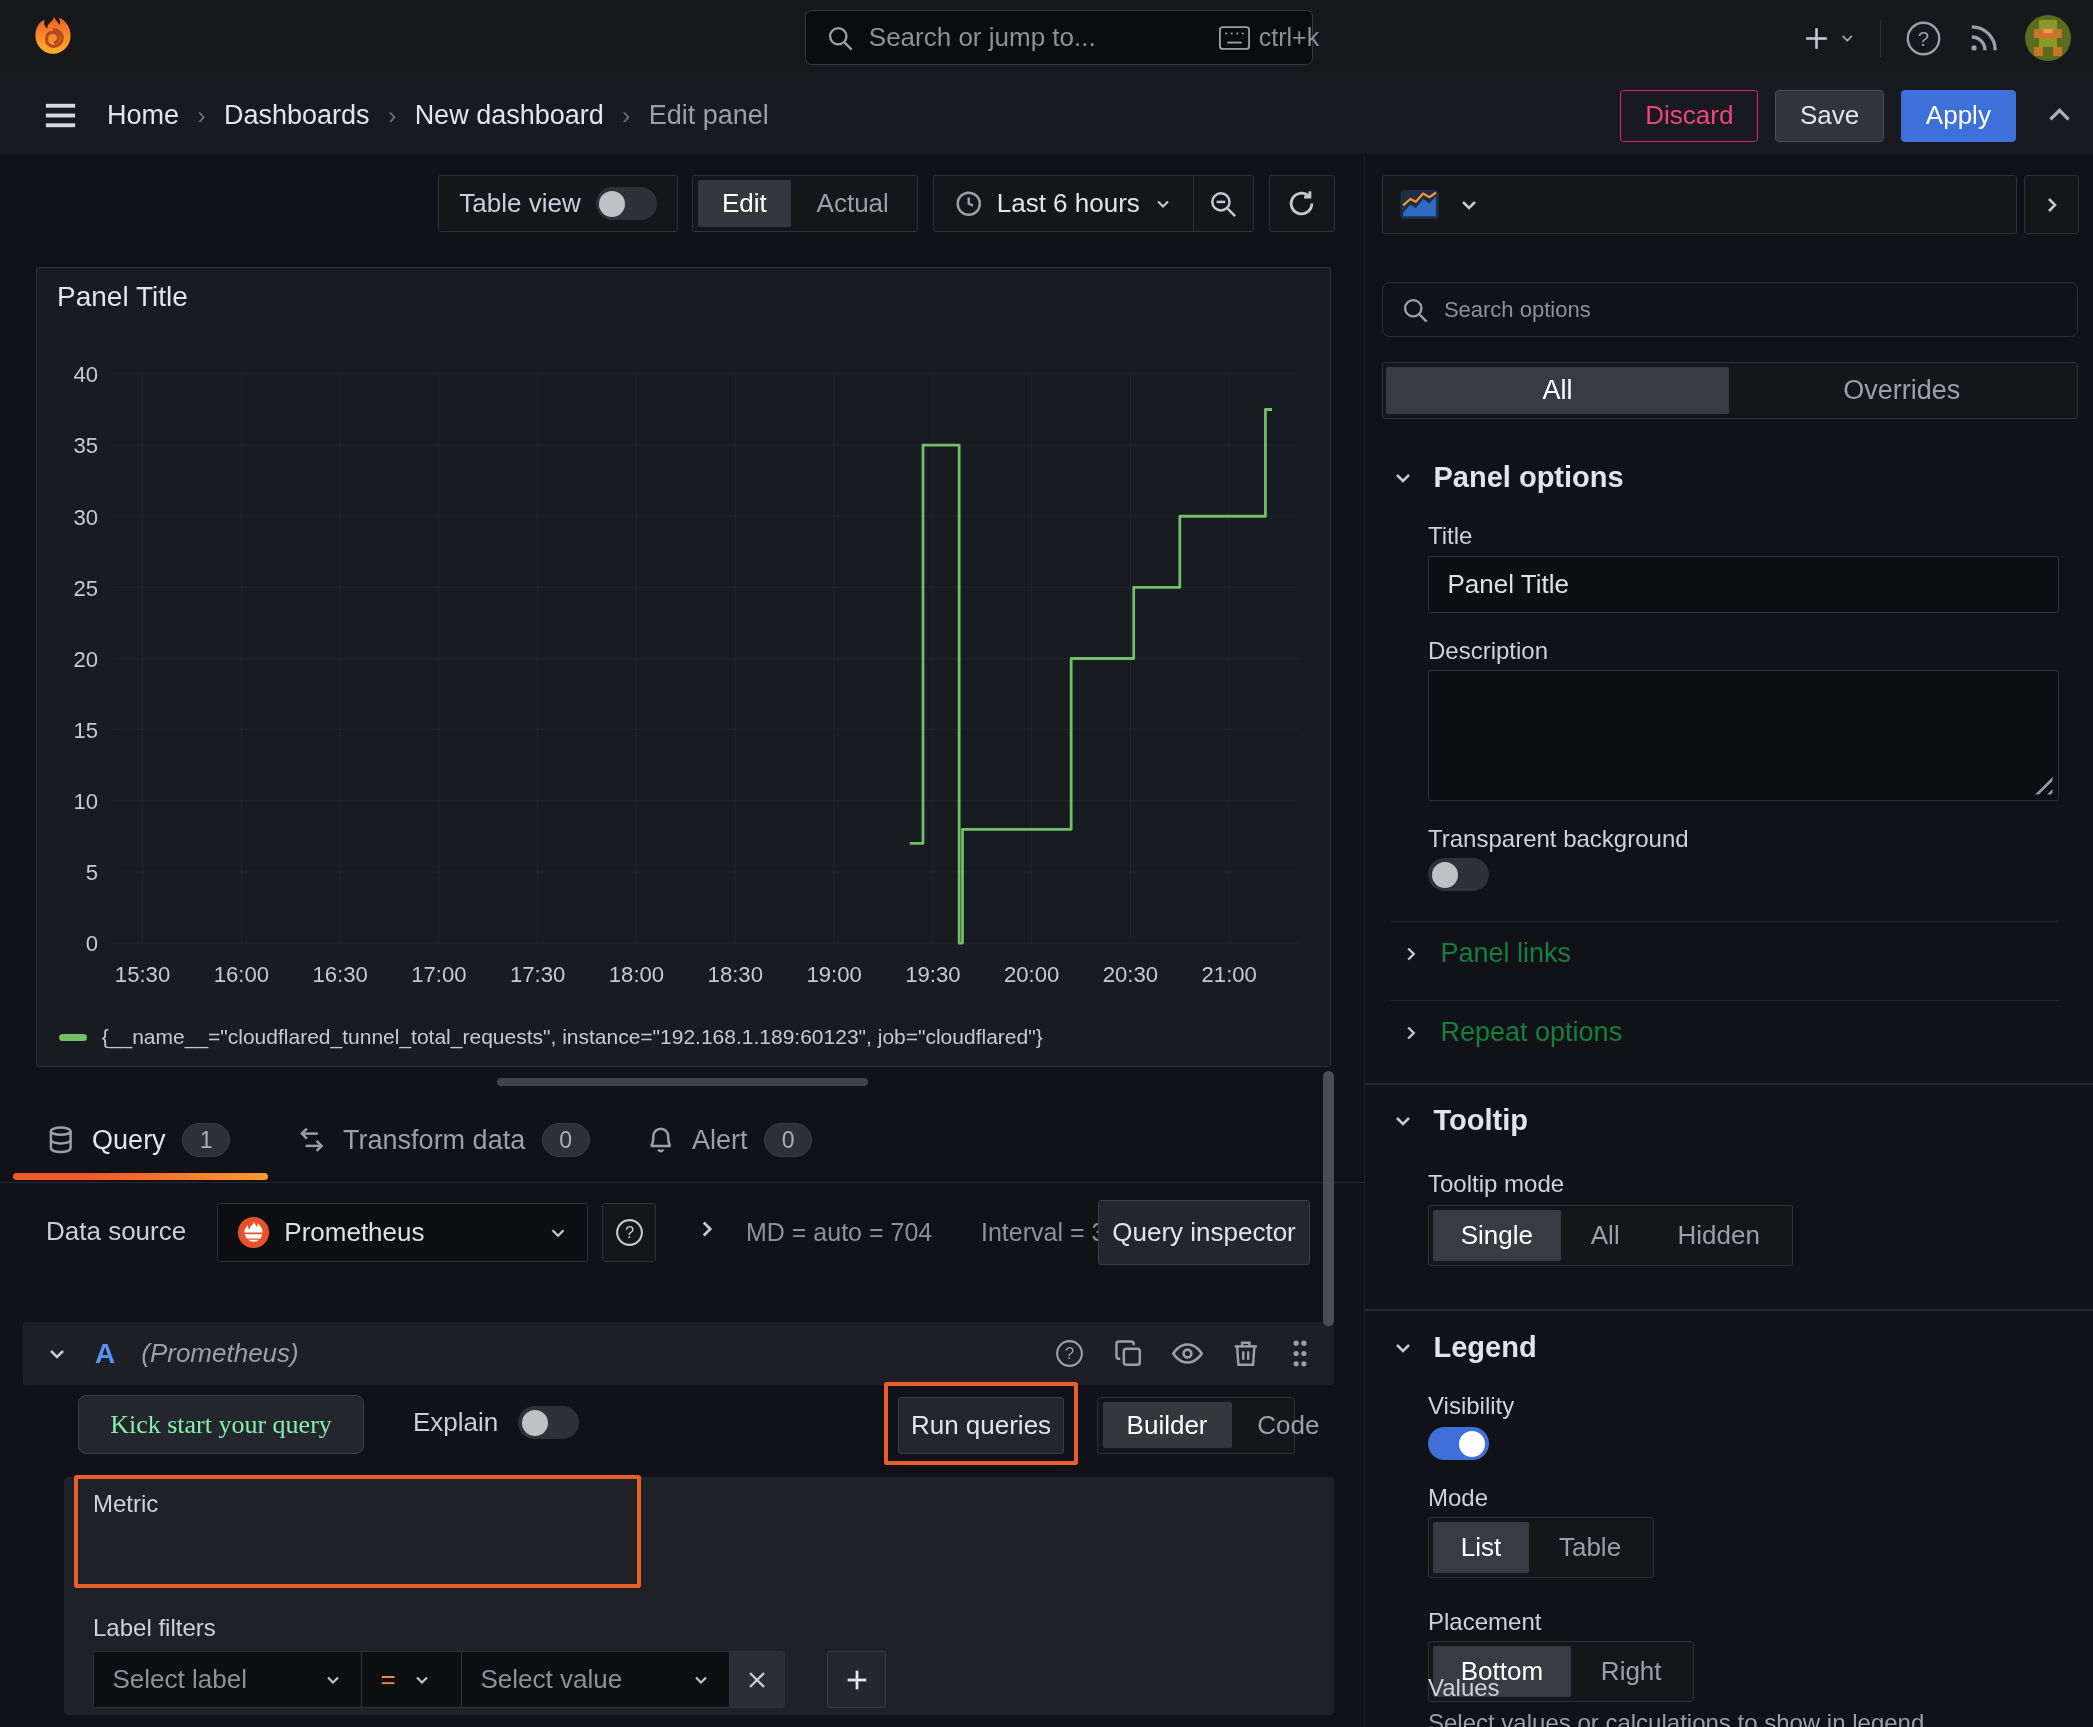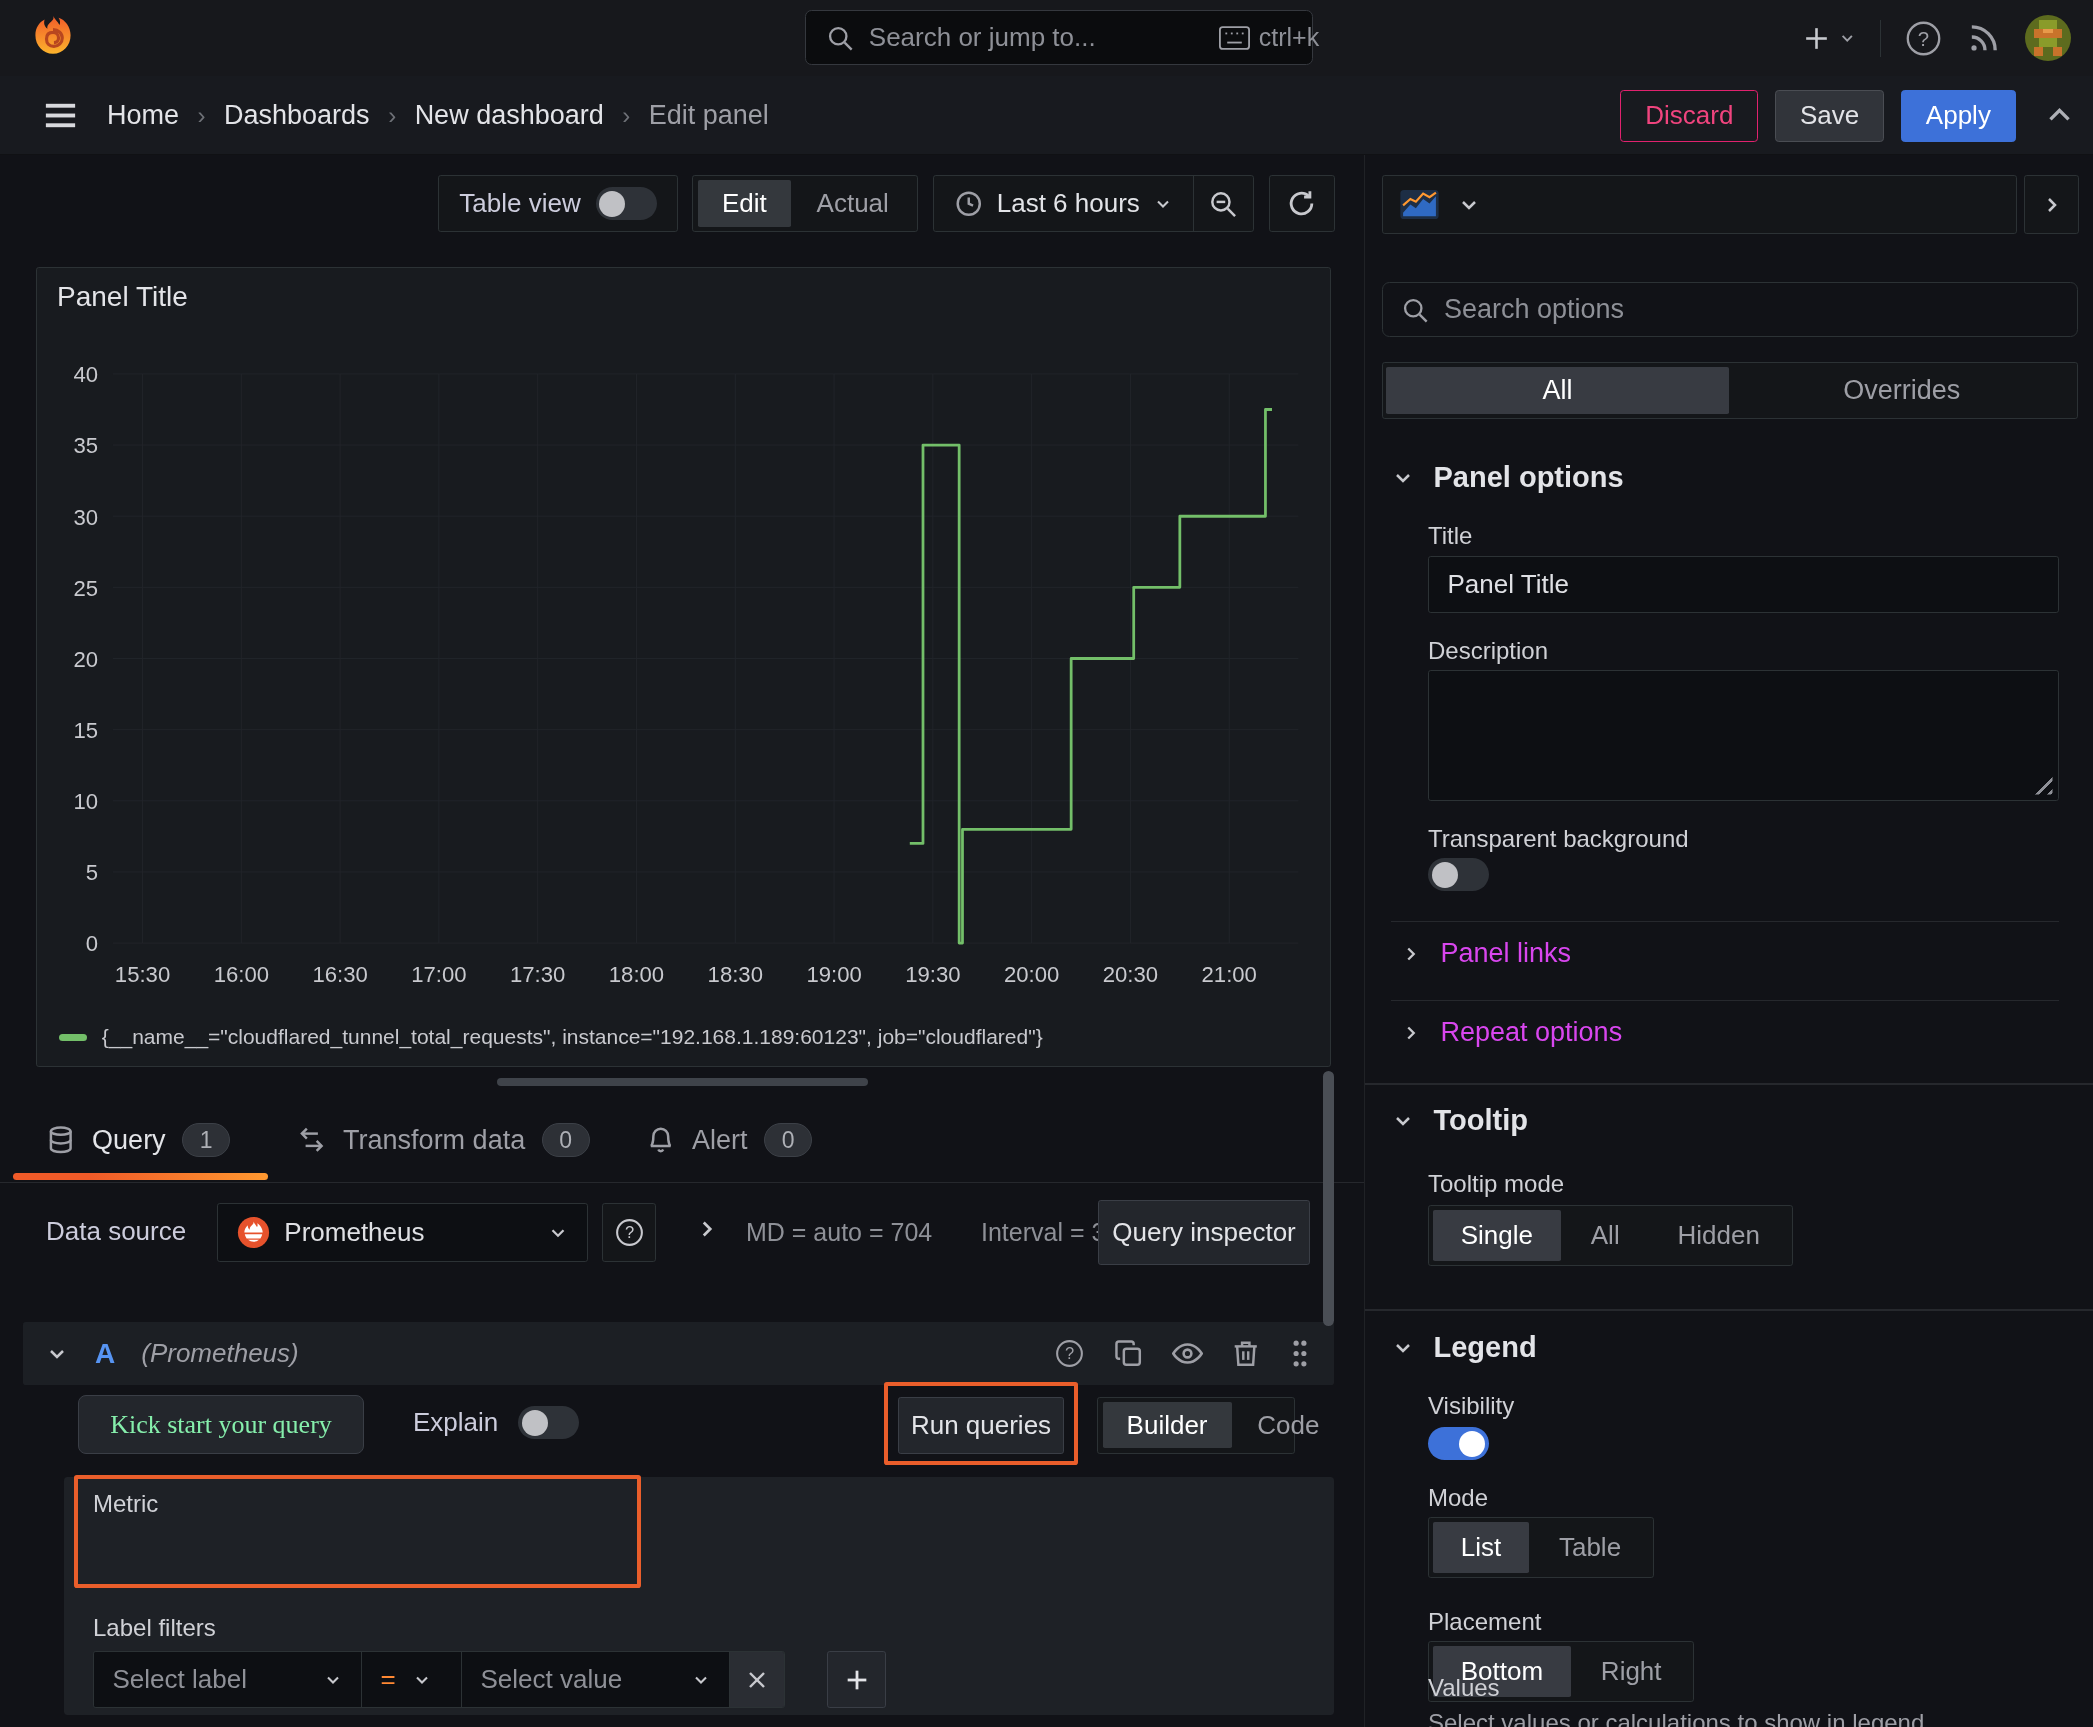--- a/index.html
+++ b/index.html
@@ -122,28 +122,28 @@
   .ann-metric { left:74px; top:1320px; width:567px; height:113px; }
 
   .main-scrollbar { position:absolute; left:1323px; top:916px; width:11px; height:255px; border-radius:5.5px; background:#4a4e55; }
 
   
   .sidebar { position:absolute; left:1364px; top:155px; width:729px; height:1573px; border-left:0.9px solid #202226; }
   .viz-select { position:absolute; left:16.6px; top:20px; width:635px; height:59px; background:#141619; border:0.9px solid #2c3235; border-radius:2.8px; display:flex; align-items:center; gap:16.6px; padding:0 16.6px; font-size:27px; color:#e3e4e8; }
   .viz-select .grow { flex:1; }
   .viz-collapse { position:absolute; left:659px; top:20px; width:55px; height:59px; background:#141619; border:0.9px solid #2c3235; border-radius:2.8px; display:flex; align-items:center; justify-content:center; color:#c8c9ce; }
   .opt-search { position:absolute; left:16.6px; top:127px; width:696px; height:55px; background:#111217; border:0.9px solid #2c3235; border-radius:7.4px; display:flex; align-items:center; gap:14.8px; padding:0 18.5px; }
-  .opt-search input { flex:1; background:transparent; border:none; outline:none; color:#ccccdc; font-size:27px; font-family:inherit; }
+  .opt-search input { flex:1; background:transparent; border:none; outline:none; color:#ccccdc; font-size:22px; font-family:inherit; }
   .opt-search input::placeholder { color:#8e9097; }
   .ao-tabs { position:absolute; left:16.6px; top:207px; width:696px; height:57px; display:flex; background:#141619; border:0.9px solid #2c3235; border-radius:2.8px; padding:3.7px; gap:1.8px; }
   .ao-tabs span { flex:1; display:flex; align-items:center; justify-content:center; font-size:27px; color:#9e9fa6; border-radius:1.8px; }
   .ao-tabs span.on { background:#383b42; color:#ffffff; font-weight:500; }
 
   .sec-head { position:absolute; display:flex; align-items:center; gap:18.5px; font-size:29px; font-weight:600; color:#e3e4e8; }
-  .sub-head { position:absolute; display:flex; align-items:center; gap:18.5px; font-size:27px; font-weight:500; color:#d946ef; }
+  .sub-head { position:absolute; display:flex; align-items:center; gap:18.5px; font-size:27px; font-weight:500; color:#15803d; }
   .side-label { position:absolute; font-size:24px; color:#d0d1d6; }
   .side-help { position:absolute; font-size:24px; color:#9e9fa6; }
   .text-input { position:absolute; background:#0d0f13; border:0.9px solid #2c3235; border-radius:2.8px; color:#dfe0e4; font-size:26px; font-family:inherit; padding:0 18.5px; outline:none; }
   .textarea { position:absolute; background:#0d0f13; border:0.9px solid #2c3235; border-radius:2.8px; }
   .resize-grip { position:absolute; right:5.5px; bottom:5.5px; width:18.5px; height:18.5px; background:repeating-linear-gradient(135deg, transparent 0 5.5px, #8e9097 5.5px 8.3px); clip-path:polygon(100% 0, 100% 100%, 0 100%); }
   .divider { position:absolute; height:0.9px; background:#26282d; }
 
   .toggle { position:relative; width:61px; height:33px; border-radius:16.6px; background:#2e3238; }
   .toggle .knob { position:absolute; left:3.7px; top:3.7px; width:26px; height:26px; border-radius:50%; background:#c0c1c5; }
   .toggle.on { background:#3d71d9; }

